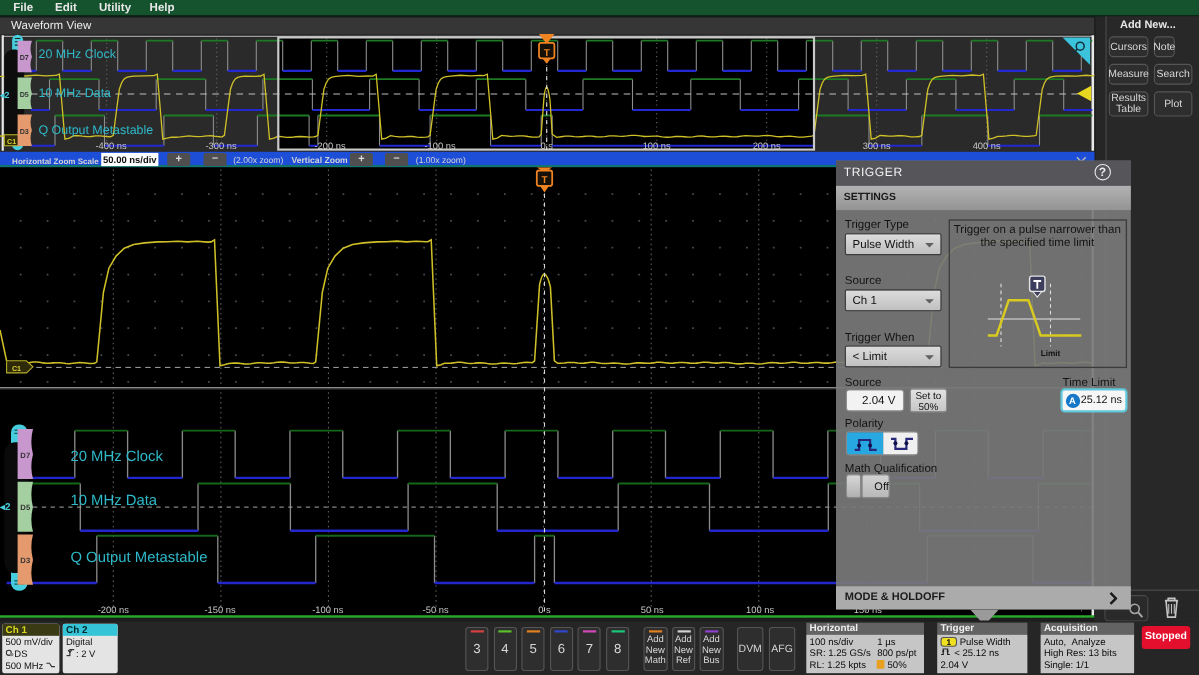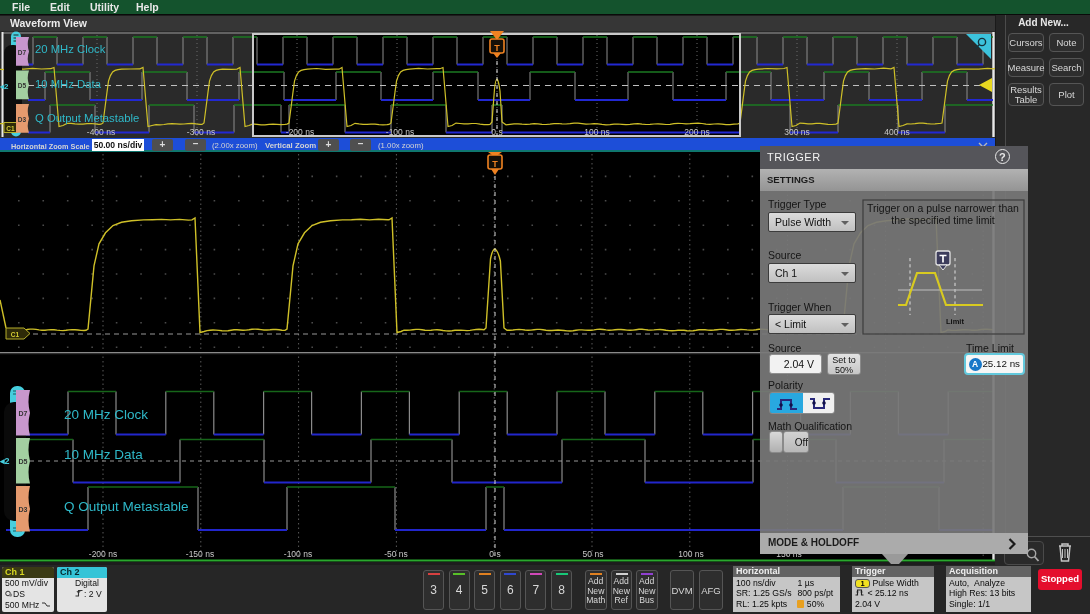--- a/index.html
+++ b/index.html
@@ -14,29 +14,29 @@
 </style></head><body>
 <div id="root">
 
 <div class="abs" style="left:0;top:0;width:1090px;height:15px;background:#14532d;border-bottom:1px solid #0a0a0a;color:#e8e8e8;font-size:10.5px;font-weight:bold">
 <span class="abs" style="left:12px;top:1px">File</span>
       <span class="abs" style="left:50px;top:1px">Edit</span>
       <span class="abs" style="left:90px;top:1px">Utility</span>
       <span class="abs" style="left:136px;top:1px">Help</span>
 </div>
 
-<div class="abs" style="left:0;top:16px;width:995px;height:15px;background:#363636;color:#ececec;font-size:10.5px;font-weight:bold">
+<div class="abs" style="left:0;top:16px;width:995px;height:15px;background:#363636;color:#ececec;font-size:10.5px;font-weight:normal">
       <span class="abs" style="left:10px;top:1px">Waveform View</span>
     </div>
 
 <div class="abs" style="left:995px;top:15px;width:95px;height:521px;background:#262626;border-left:1px solid #1a1a1a">
  <div class="abs" style="left:9px;top:0;width:86px;height:521px;background:#282828;border-left:1px solid #4b4b4b"></div>
  <div class="abs" style="left:0;top:2px;width:95px;text-align:center;color:#e8e8e8;font-size:10px;font-weight:bold">Add New...</div>
  <div class="btn" style="left:12px;top:18px;width:36px;height:19px;font-size:9.5px">Cursors</div>
- <div class="btn" style="left:53px;top:18px;width:35px;height:19px;font-size:9.5px">Note</div>
+ <div class="btn" style="left:53px;top:18px;width:19px;height:19px;font-size:9.5px">Note</div>
  <div class="btn" style="left:12px;top:43px;width:36px;height:19px;font-size:9.5px">Measure</div>
  <div class="btn" style="left:53px;top:43px;width:35px;height:19px;font-size:9.5px">Search</div>
  <div class="btn" style="left:12px;top:68px;width:36px;height:23px;font-size:9.5px;line-height:10px">Results<br>Table</div>
  <div class="btn" style="left:53px;top:68px;width:35px;height:23px;font-size:9.5px">Plot</div>
 </div>
 
 <div class="abs" style="left:995px;top:536px;width:95px;height:29px;background:#262626;border-top:1px solid #4f4f4f">
  <div class="abs" style="left:9px;top:4px;width:40px;height:24px;background:#2a2a2a;border:1.5px solid #4a4a4a;border-radius:4px"></div>
  <svg class="abs" style="left:31px;top:11px" width="14" height="15" viewBox="0 0 14 15">
         <circle cx="5.5" cy="5.5" r="4.2" fill="none" stroke="#a8a8a8" stroke-width="1.4"></circle>
@@ -265,21 +265,21 @@
   <div style="color:#111;font-size:8.6px;line-height:11px;padding-left:3px">500 mV/div<br><svg width="8" height="8" viewBox="0 0 8 8" style="vertical-align:-1px">
             <circle cx="3" cy="3.5" r="2.3" fill="none" stroke="#333" stroke-width="1"></circle>
             <circle cx="5.5" cy="5" r="1.7" fill="#888"></circle>
           </svg>DS<br>500 MHz <svg width="8" height="7" viewBox="0 0 8 7">
             <path d="M0 2 h3 l2 3 h3" fill="none" stroke="#333" stroke-width="1"></path>
           </svg></div>
  </div>
 
  <div class="abs" style="left:57px;top:2px;width:50px;height:45px;background:#e4e4e4;border-radius:2px;overflow:hidden">
   <div style="height:11px;background:#35c4d7;color:#06272c;font-size:9px;font-weight:bold;padding-left:3px;line-height:11px">Ch 2</div>
-  <div style="color:#111;font-size:8.6px;line-height:11px;padding-left:18px">Digital<br><svg width="9" height="8" viewBox="0 0 9 8">
+  <div style="color:#111;font-size:8.6px;line-height:11px;padding-left:3px">Digital<br><svg width="9" height="8" viewBox="0 0 9 8">
             <path d="M0.5 7 h3 v-5.5 h4" fill="none" stroke="#333" stroke-width="1.1"></path>
             <path d="M3.5 4 l-1.6 -2 M3.5 4 l1.7 -2" stroke="#333" stroke-width="1"></path>
           </svg>: 2 V</div>
  </div>
 <div class="btn" style="left:423px;top:5px;width:21px;height:40px;font-size:12px;border-radius:3px"><span style="position:absolute;left:3.5px;top:2px;width:12px;height:2px;background:#d84040"></span>3</div>
 <div class="btn" style="left:448.6px;top:5px;width:21px;height:40px;font-size:12px;border-radius:3px"><span style="position:absolute;left:3.5px;top:2px;width:12px;height:2px;background:#58c028"></span>4</div>
 <div class="btn" style="left:474.20000000000005px;top:5px;width:21px;height:40px;font-size:12px;border-radius:3px"><span style="position:absolute;left:3.5px;top:2px;width:12px;height:2px;background:#e08020"></span>5</div>
 <div class="btn" style="left:499.80000000000007px;top:5px;width:21px;height:40px;font-size:12px;border-radius:3px"><span style="position:absolute;left:3.5px;top:2px;width:12px;height:2px;background:#3048d0"></span>6</div>
 <div class="btn" style="left:525.4000000000001px;top:5px;width:21px;height:40px;font-size:12px;border-radius:3px"><span style="position:absolute;left:3.5px;top:2px;width:12px;height:2px;background:#d048b8"></span>7</div>
 <div class="btn" style="left:551.0000000000001px;top:5px;width:21px;height:40px;font-size:12px;border-radius:3px"><span style="position:absolute;left:3.5px;top:2px;width:12px;height:2px;background:#18c878"></span>8</div>

